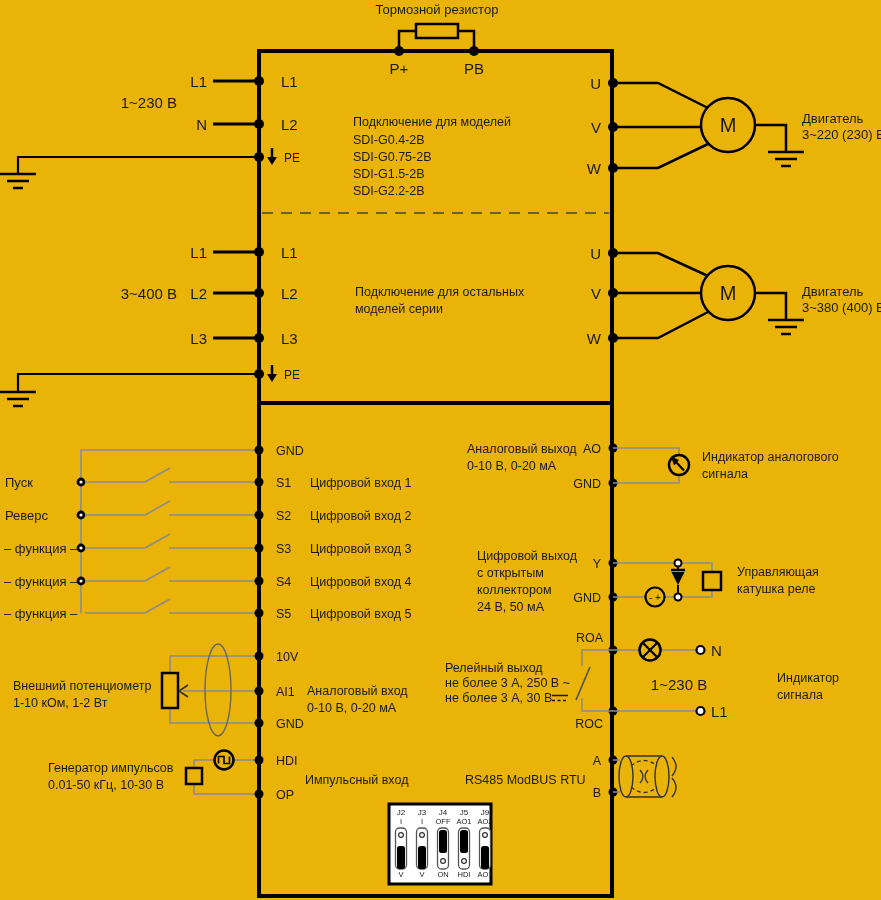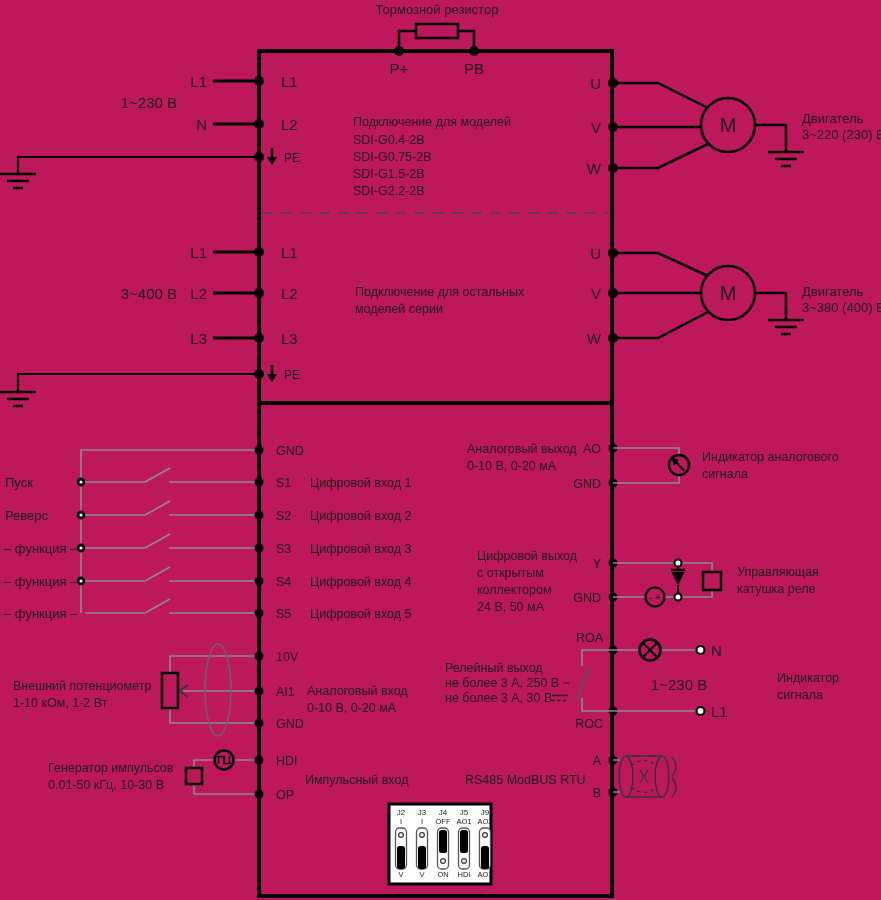--- a/index.html
+++ b/index.html
@@ -1,16 +1,16 @@
 <!DOCTYPE html>
 <html><head>
 <meta charset="utf-8">
 <style>
   html,body{margin:0;padding:0;background:#ffffff}
-  .stage{position:relative;width:881px;height:900px;background:#be185d;overflow:hidden}
+  .stage{position:relative;width:881px;height:900px;background:#eab308;overflow:hidden}
   .bx{stroke:#000;stroke-width:4;fill:none}
   .w3{stroke:#000;stroke-width:3;fill:none}
   .w25{stroke:#000;stroke-width:2.5;fill:none}
   .w2{stroke:#000;stroke-width:2.2;fill:none}
   .gw{stroke:#8c8c8c;stroke-width:1.6;fill:none}
   .thin{stroke:#333;stroke-width:1.4;fill:none}
   .dash{stroke:#444;stroke-width:1.6;fill:none;stroke-dasharray:11 8}
   .dot{fill:#000}
   .txt{font-family:"Liberation Sans",sans-serif;fill:#1a1a1a}
   .f20{font-size:20px}.f15{font-size:15px}.f13{font-size:13px}

